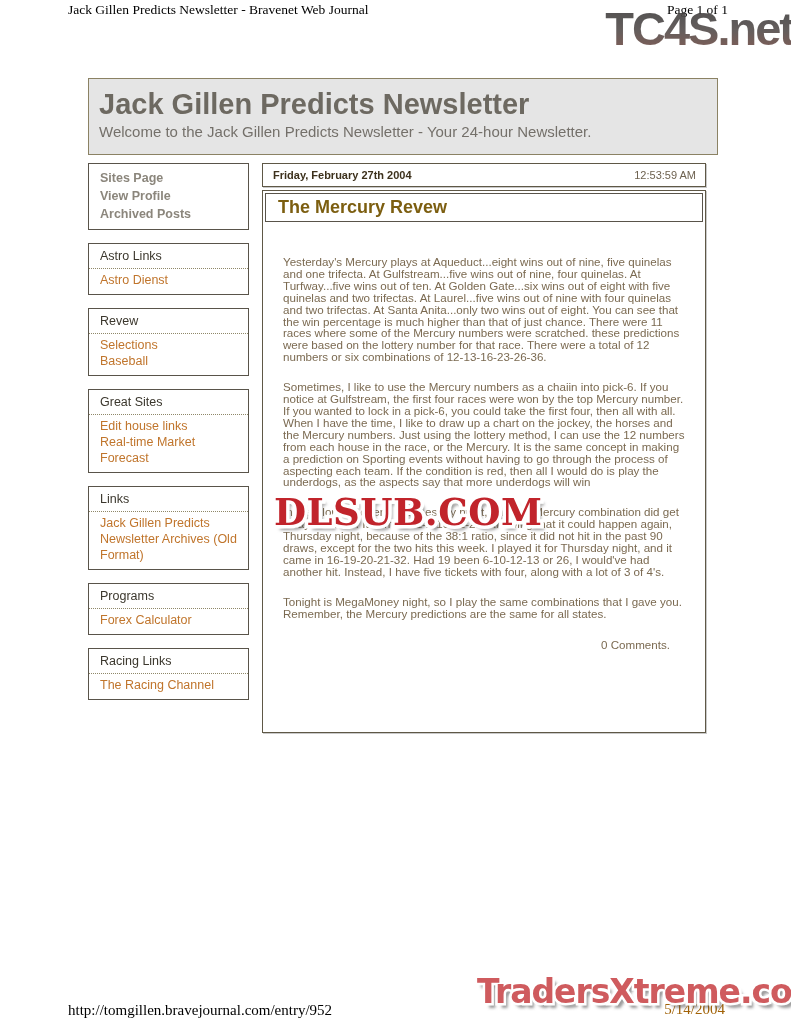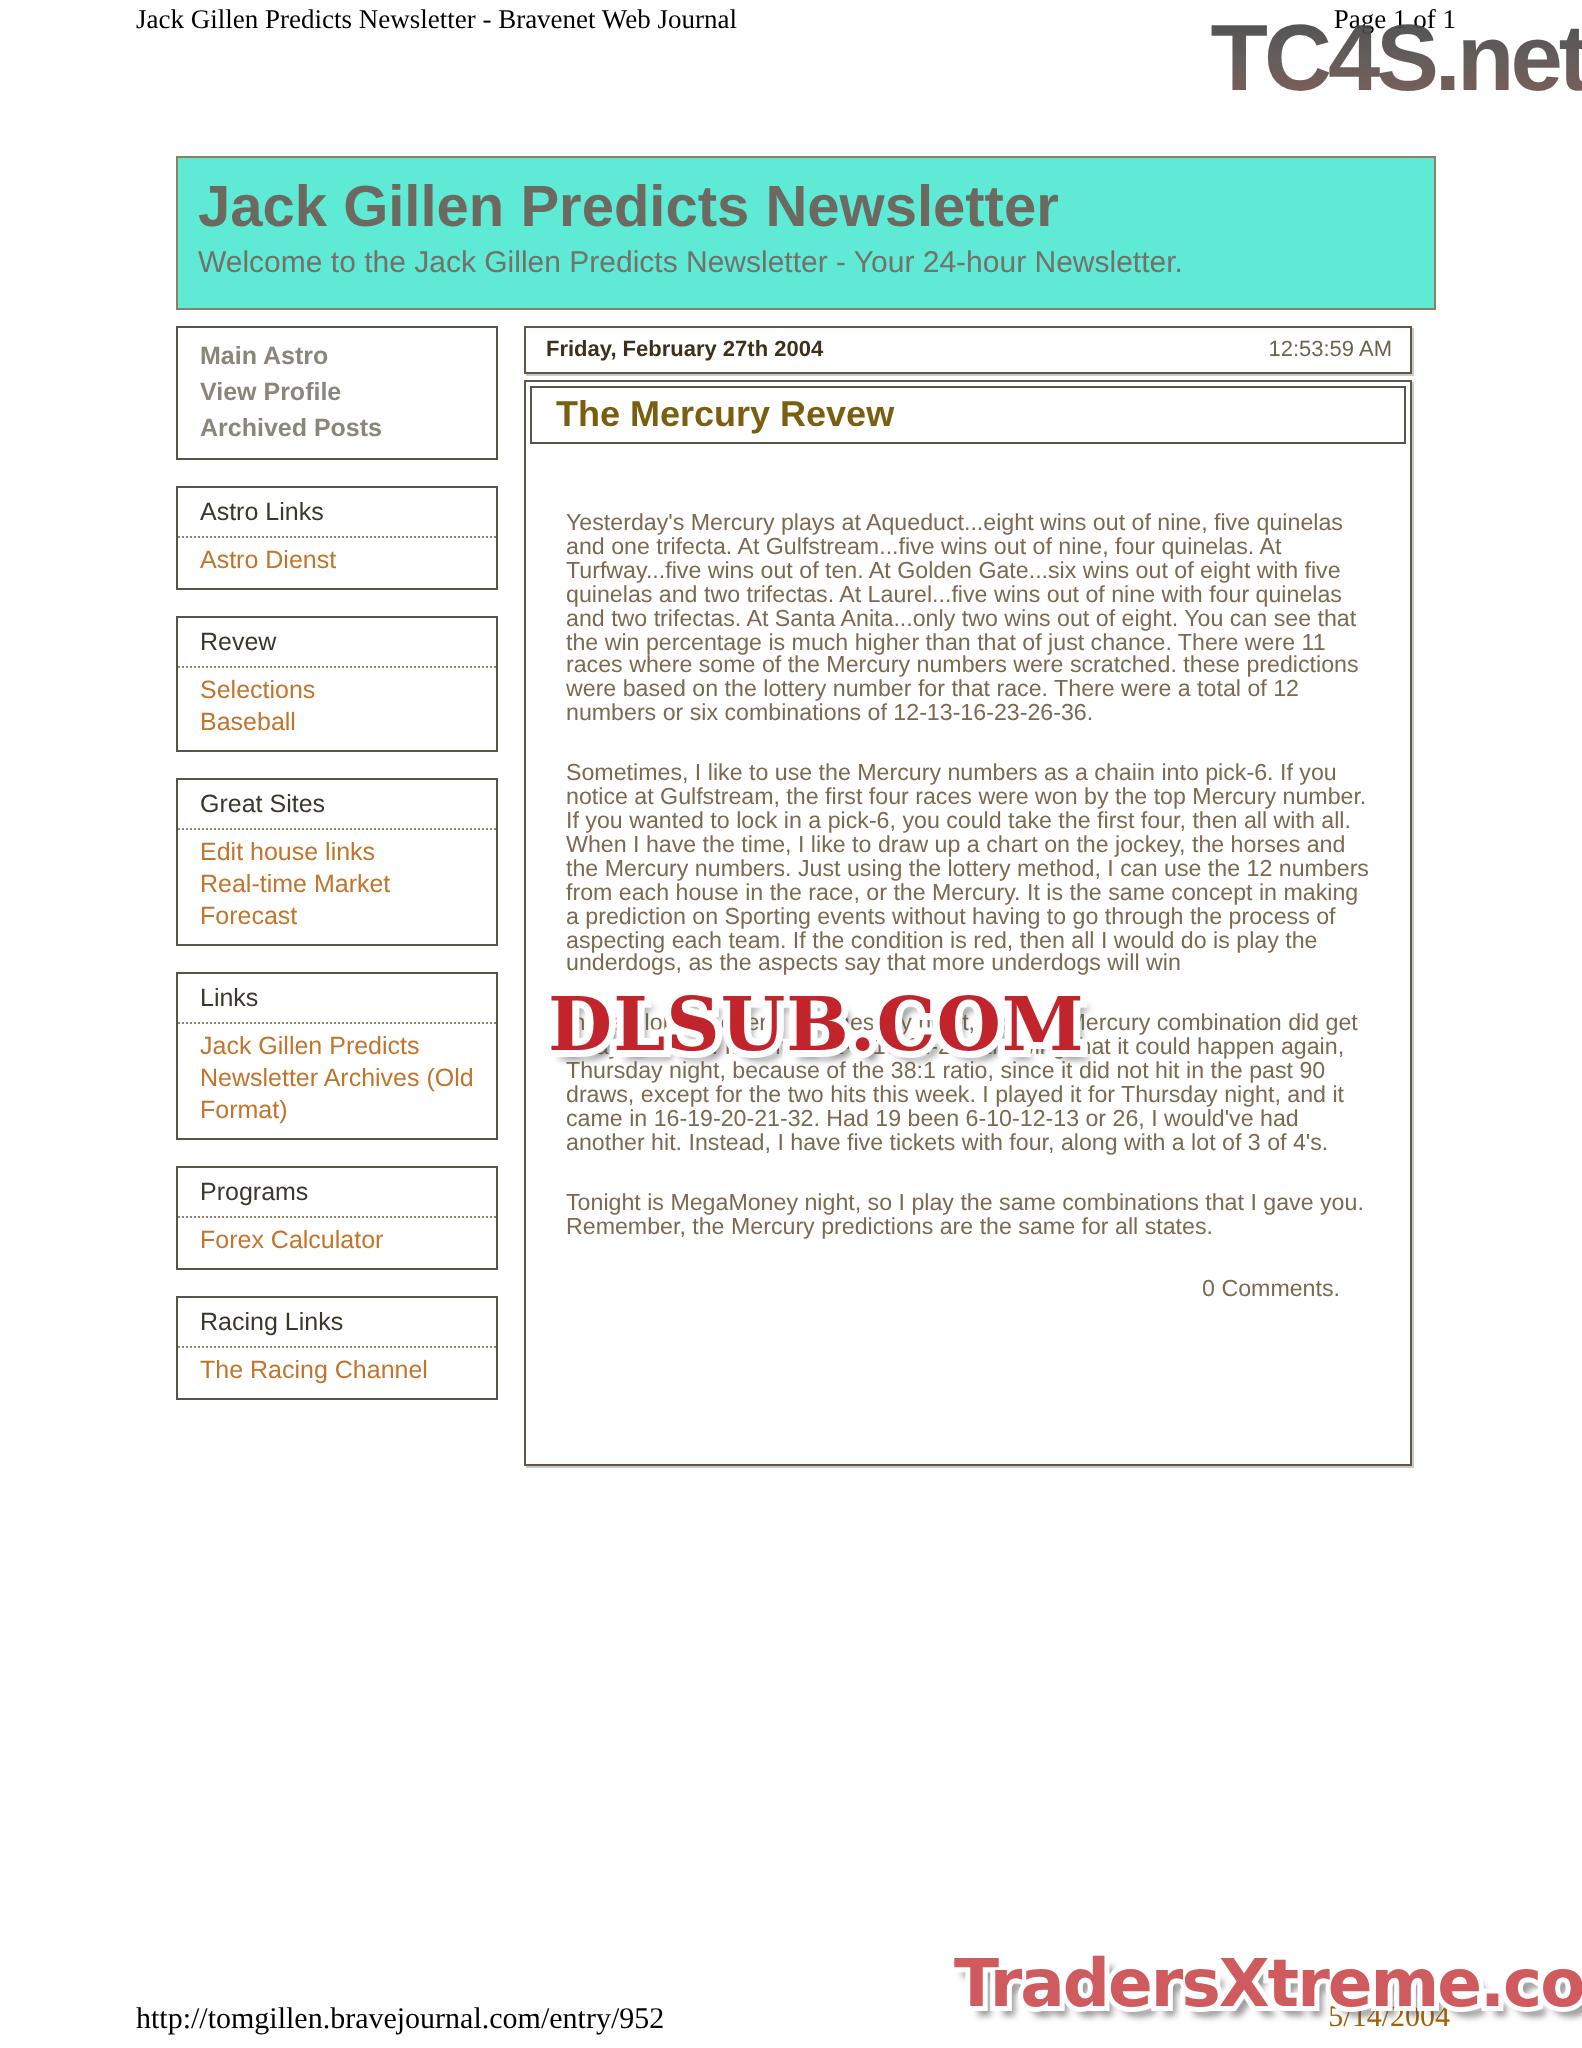--- a/index.html
+++ b/index.html
@@ -52,21 +52,21 @@
   .wm-traders {
     left:477px; top:972px;
     font-family:"DejaVu Sans", sans-serif; font-weight:bold; font-size:33px;
     letter-spacing:-1px; color:#cf5b5e;
   }
   .wm-traders::before { -webkit-text-stroke:5px #ffffff; }
 
   
   .masthead {
     position:absolute; left:88px; top:78px; width:630px; height:77px;
-    border:1px solid #8b8264; background:#5eead4; padding:9px 0 0 10px;
+    border:1px solid #8b8264; background:#e5e5e5; padding:9px 0 0 10px;
   }
   .masthead-title { font-size:29px; font-weight:bold; color:#6d6961; line-height:32px; }
   .masthead-sub { font-size:15px; color:#74706a; margin-top:3px; }
 
   
   .sidebar {
     position:absolute; left:88px; top:163px; width:161px;
     display:flex; flex-direction:column; gap:13px;
   }
   .side-box { border:1px solid #59544a; background:#fff; padding:5px 11px 6px; }
@@ -107,21 +107,21 @@
 <div class="print-header-title">Jack Gillen Predicts Newsletter - Bravenet Web Journal</div>
 <div class="page-info">Page 1 of 1</div>
 
 <div class="masthead">
   <div class="masthead-title">Jack Gillen Predicts Newsletter</div>
   <div class="masthead-sub">Welcome to the Jack Gillen Predicts Newsletter - Your 24-hour Newsletter.</div>
 </div>
 
 <div class="sidebar">
   <div class="side-box">
-    <div class="side-nav-item">Main Astro</div>
+    <div class="side-nav-item">Sites Page</div>
     <div class="side-nav-item">View Profile</div>
     <div class="side-nav-item">Archived Posts</div>
   </div>
 
   <div class="side-box">
     <div class="side-title">Astro Links</div>
     <div class="side-link">Astro Dienst</div>
   </div>
 
   <div class="side-box">

